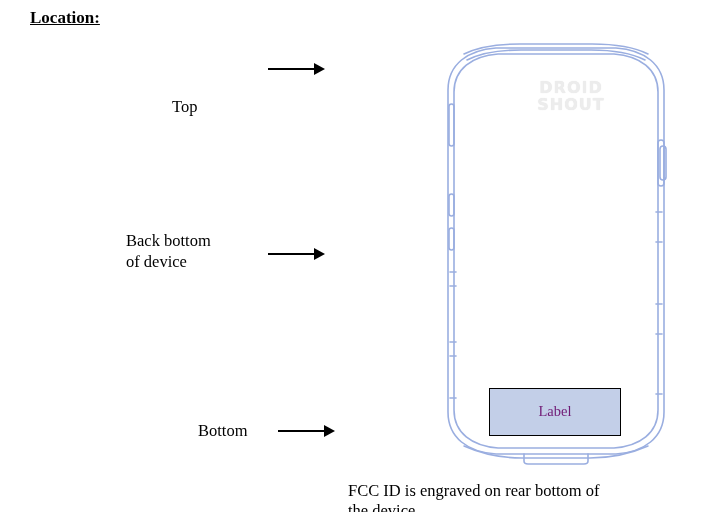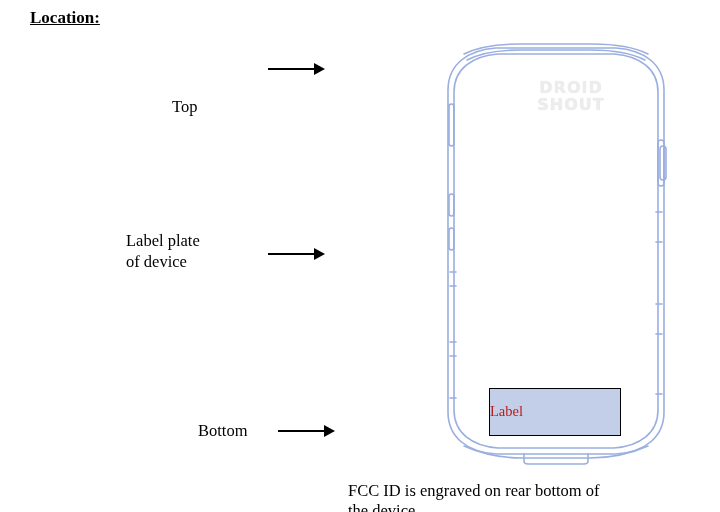--- a/index.html
+++ b/index.html
@@ -105,23 +105,23 @@
     width: 132px;
     height: 48px;
     background: #c3cfe8;
     border: 1px solid #000000;
     box-sizing: border-box;
   }
   #label-box-text {
     position: absolute;
     width: 100%;
     top: 14px;
-    text-align: left;
+    text-align: center;
     font-size: 14.5px;
-    color: #b91c1c;
+    color: #701a75;
   }
   #watermark {
     position: absolute;
     left: 108px;
     top: 38px;
     width: 86px;
     text-align: center;
     font-family: "DejaVu Sans", sans-serif;
     font-weight: bold;
     font-size: 16px;
@@ -137,21 +137,21 @@
 <div class="page">
 
   <div id="location-heading">Location:</div>
 
   <div class="label-text" id="label-top">Top</div>
   <div class="arrow" id="arrow-top">
     <div class="shaft"></div>
       <div class="head"></div>
   </div>
 
-  <div class="label-text" id="label-backplate">Label plate
+  <div class="label-text" id="label-backplate">Back bottom
 of device</div>
   <div class="arrow" id="arrow-backplate">
     <div class="shaft"></div>
       <div class="head"></div>
   </div>
 
   <div class="label-text" id="label-bottom">Bottom</div>
   <div class="arrow" id="arrow-bottom">
     <div class="shaft"></div>
       <div class="head"></div>

